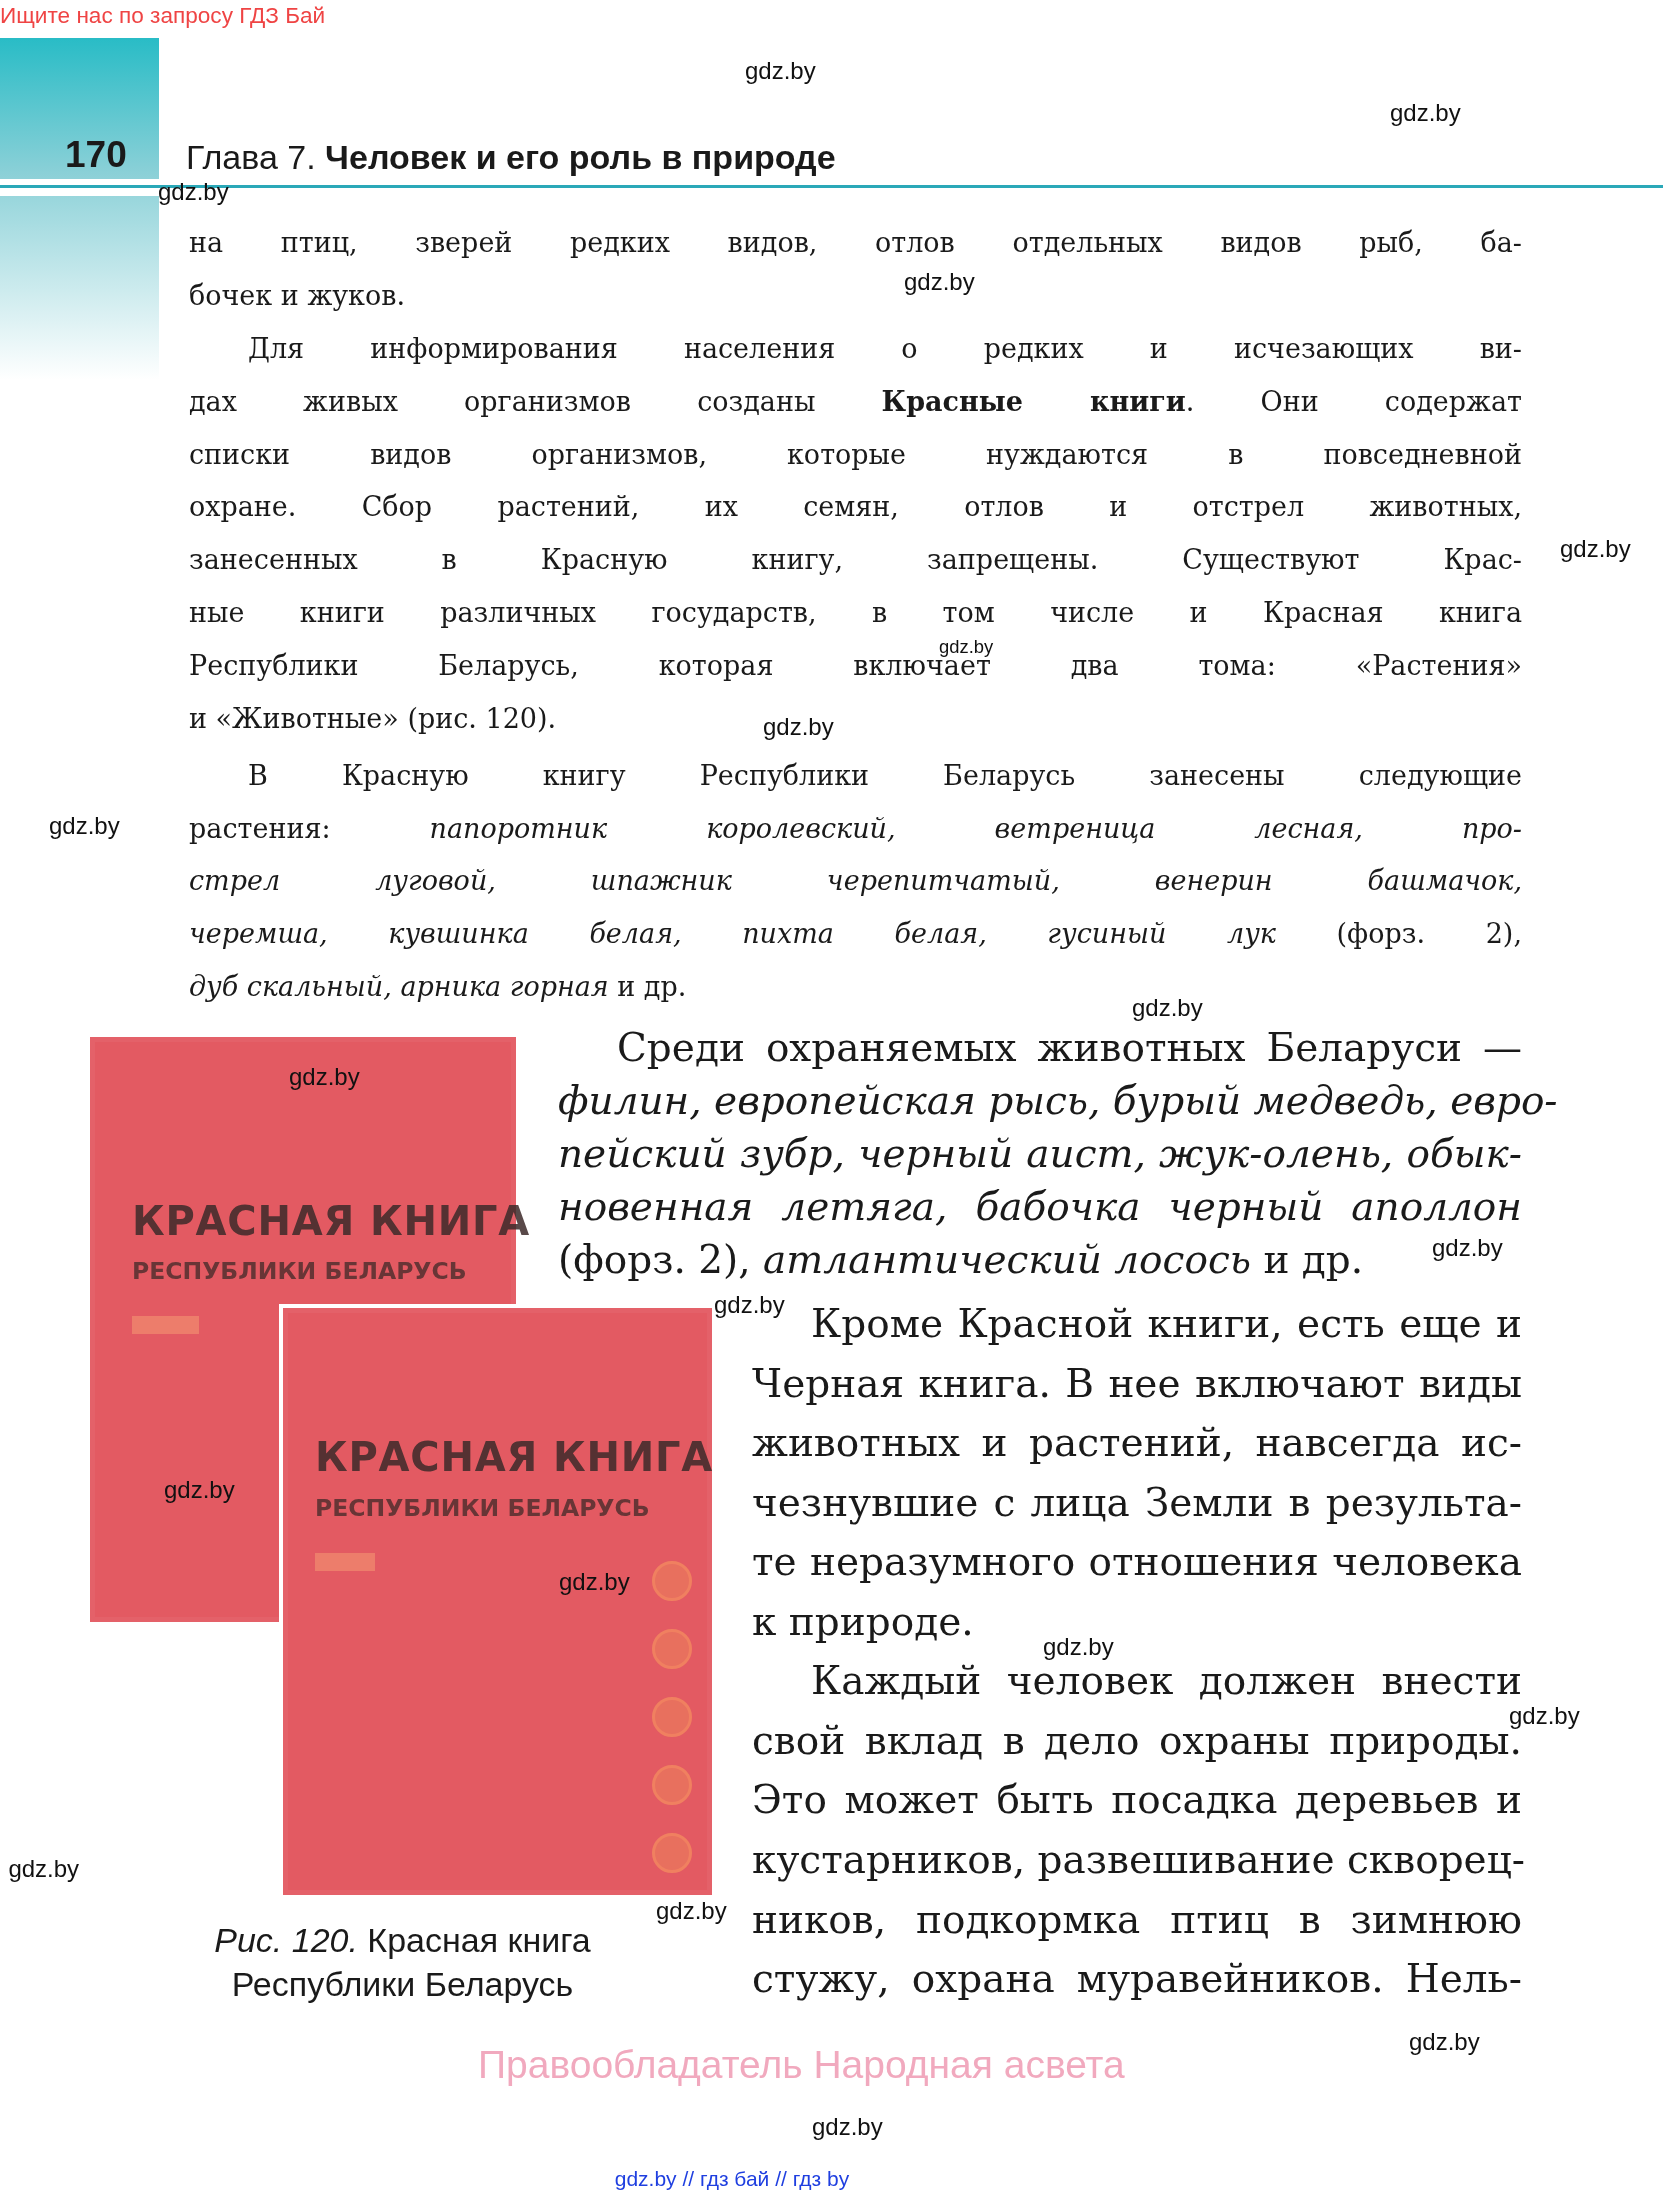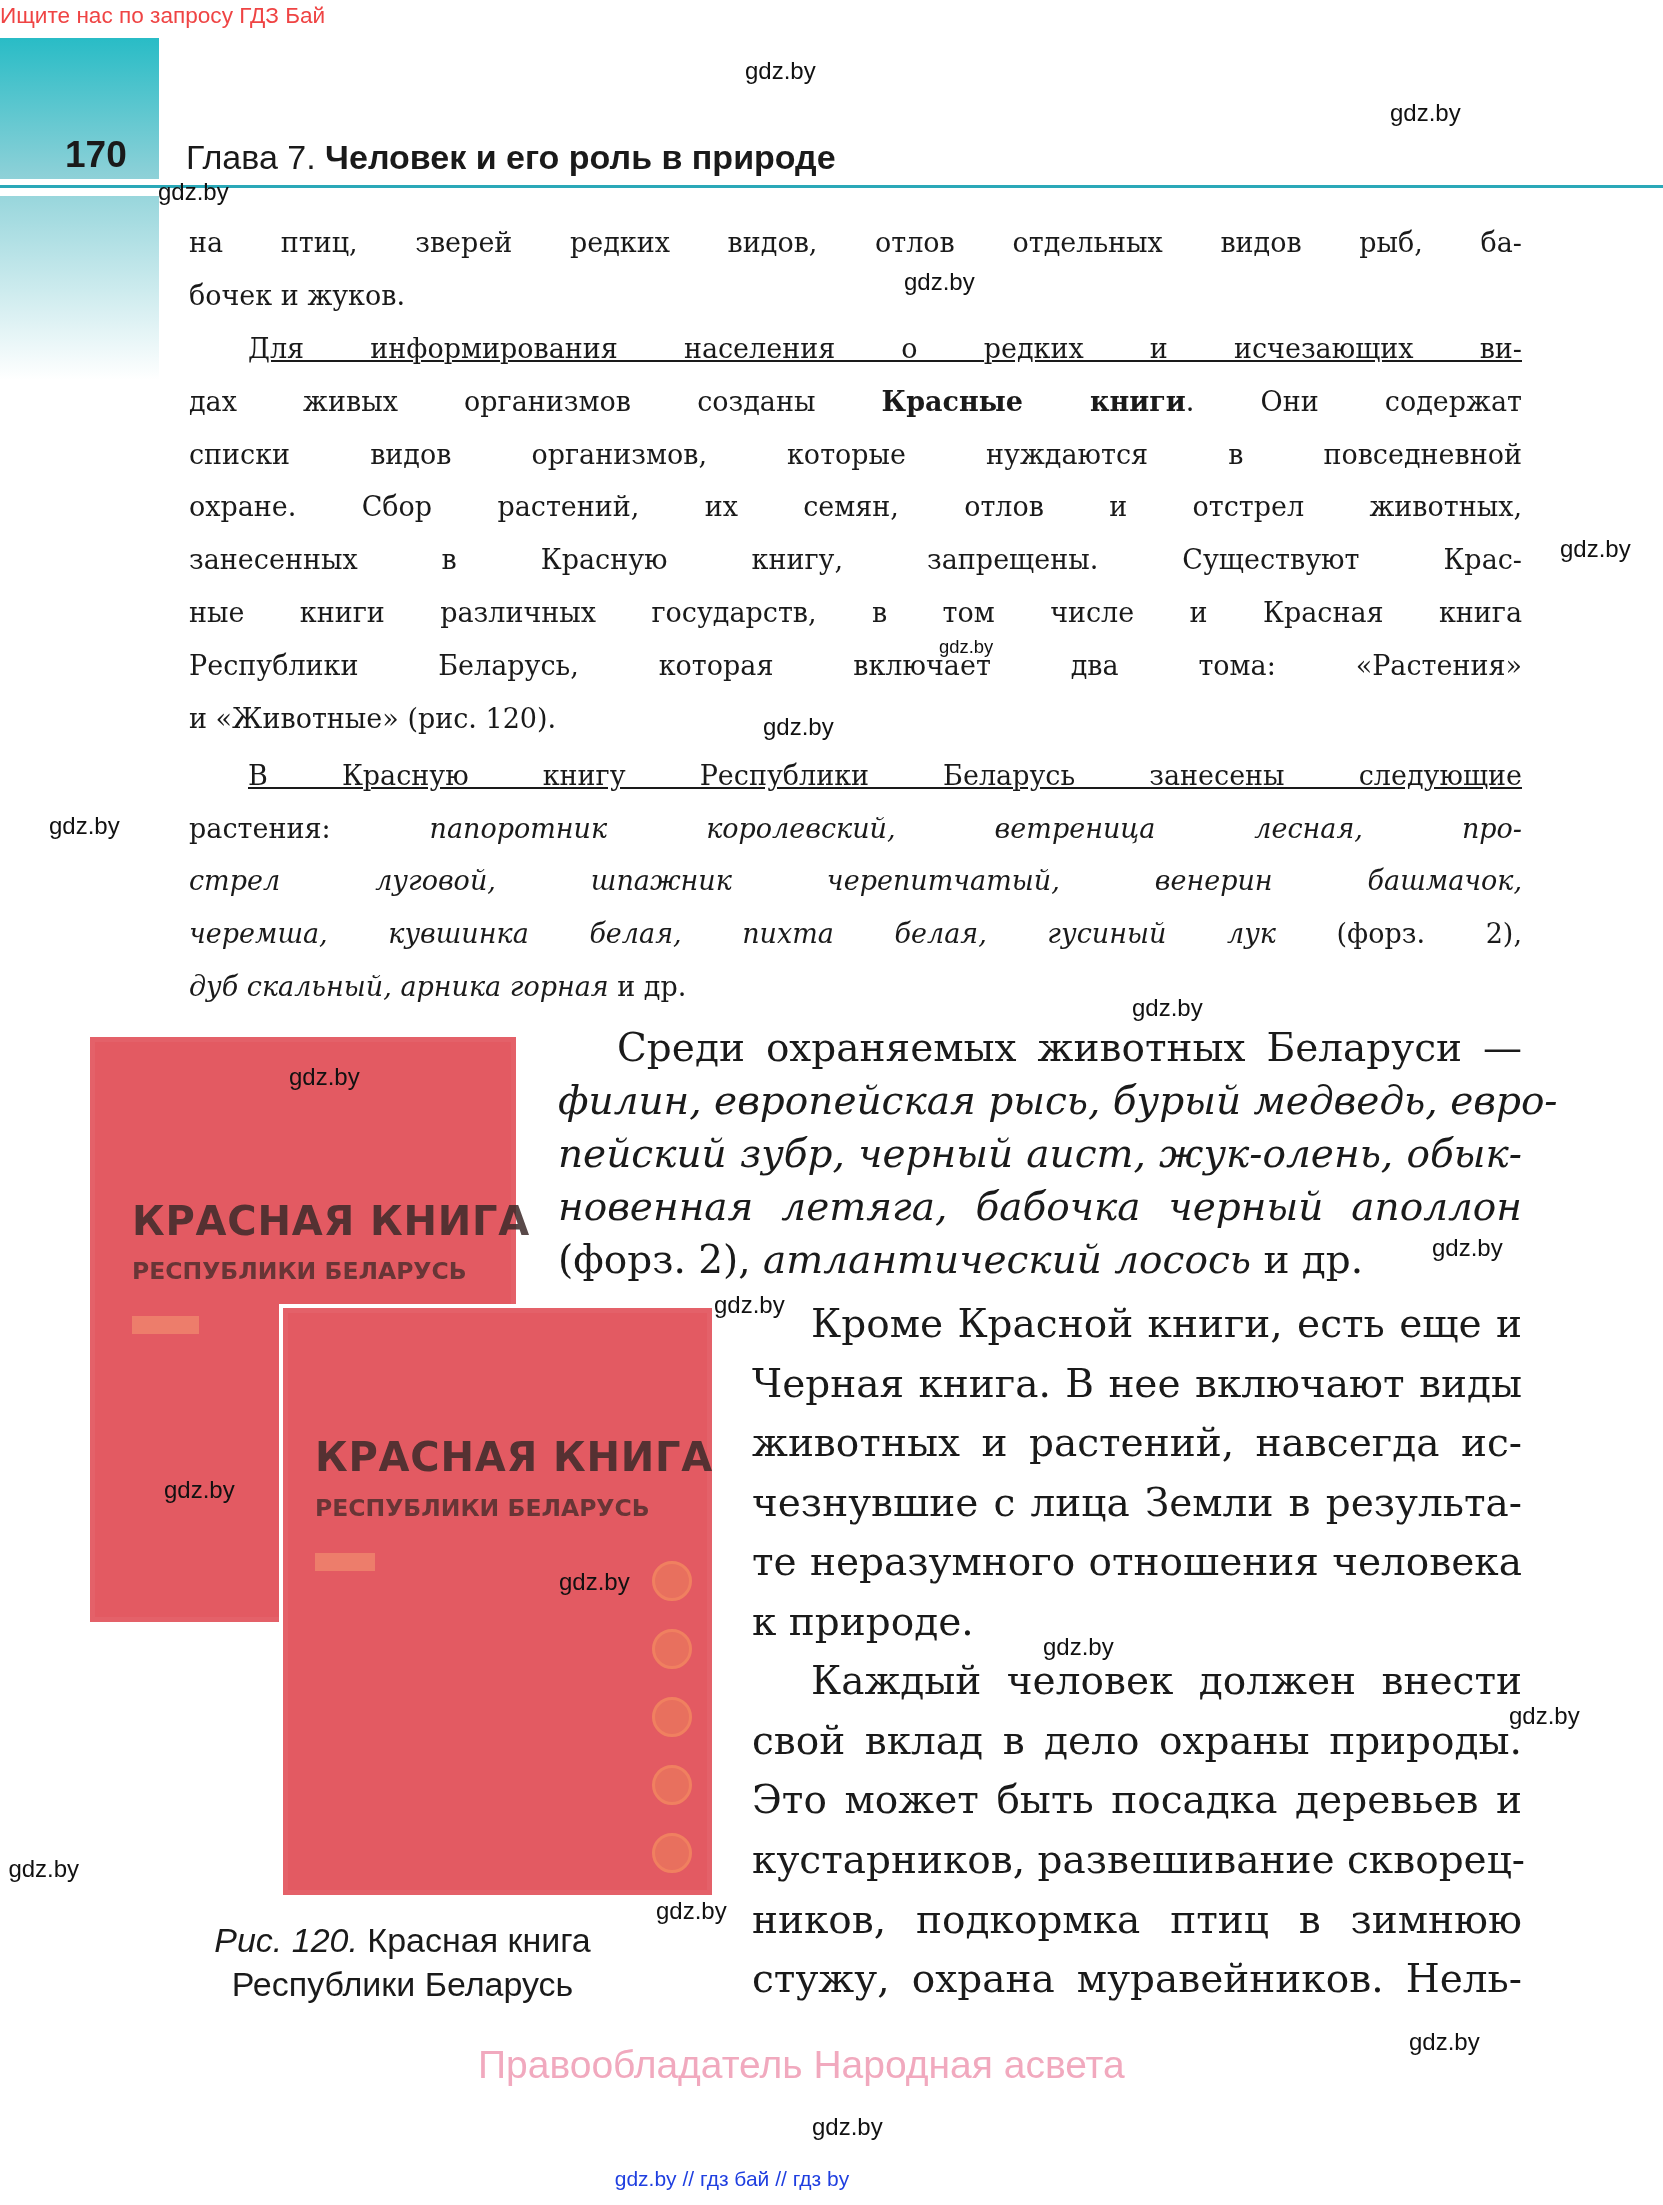--- a/index.html
+++ b/index.html
@@ -7,21 +7,21 @@
   .abs { position:absolute; }
   .top-banner { left:0; width:1664px; top:3.4px; text-align:left; color:#ef4444; font-family:"Liberation Sans", sans-serif; font-size:22.6px; }
   .teal-top { left:0; top:38px; width:159px; height:141px; background:linear-gradient(#29bcc6, #8fd1d8); }
   .teal-bottom { left:0; top:196px; width:159px; height:184px; background:linear-gradient(#98d6dc, #ffffff); }
   .rule { left:0; top:185px; width:1664px; height:3.4px; background:#2aa8b8; }
   .page-num { left:65px; top:134px; font-family:"Liberation Sans", sans-serif; font-weight:bold; font-size:37px; color:#1a1a1a; }
   .chapter { left:186px; top:138px; font-family:"Liberation Sans", sans-serif; font-size:34px; color:#1a1a1a; white-space:nowrap; }
   .chapter b { font-weight:bold; }
   .line { position:absolute; left:189px; width:1333px; font-size:27px; line-height:53px; height:53px; white-space:nowrap; text-align:justify; text-align-last:justify; }
   .line.last { text-align-last:left; }
-  .line.indent { padding-left:59px; box-sizing:border-box;text-decoration:underline; }
+  .line.indent { padding-left:59px; box-sizing:border-box; }
   .rline { position:absolute; left:752px; width:770px; font-size:39px; line-height:53px; height:53px; white-space:nowrap; text-align:justify; text-align-last:justify; }
   .rline.w2 { left:558px; width:964px; }
   .rline.last { text-align-last:left; }
   .rline.indent { padding-left:59px; box-sizing:border-box; }
   i { font-style:italic; }
   b { font-weight:bold; }
   .book { background:#e35a62; box-shadow: inset 0 0 0 5px #e46169; }
   .book1 { left:90px; top:1037px; width:426px; height:585px; }
   .book2 { left:279px; top:1304px; width:429px; height:587px; border-left:4.2px solid #ffffff; border-top:4.2px solid #ffffff; }
   .book-title { position:absolute; font-family:"DejaVu Sans", sans-serif; font-weight:bold; color:#3d2a2a; opacity:0.85; white-space:nowrap; letter-spacing:0.8px; }

